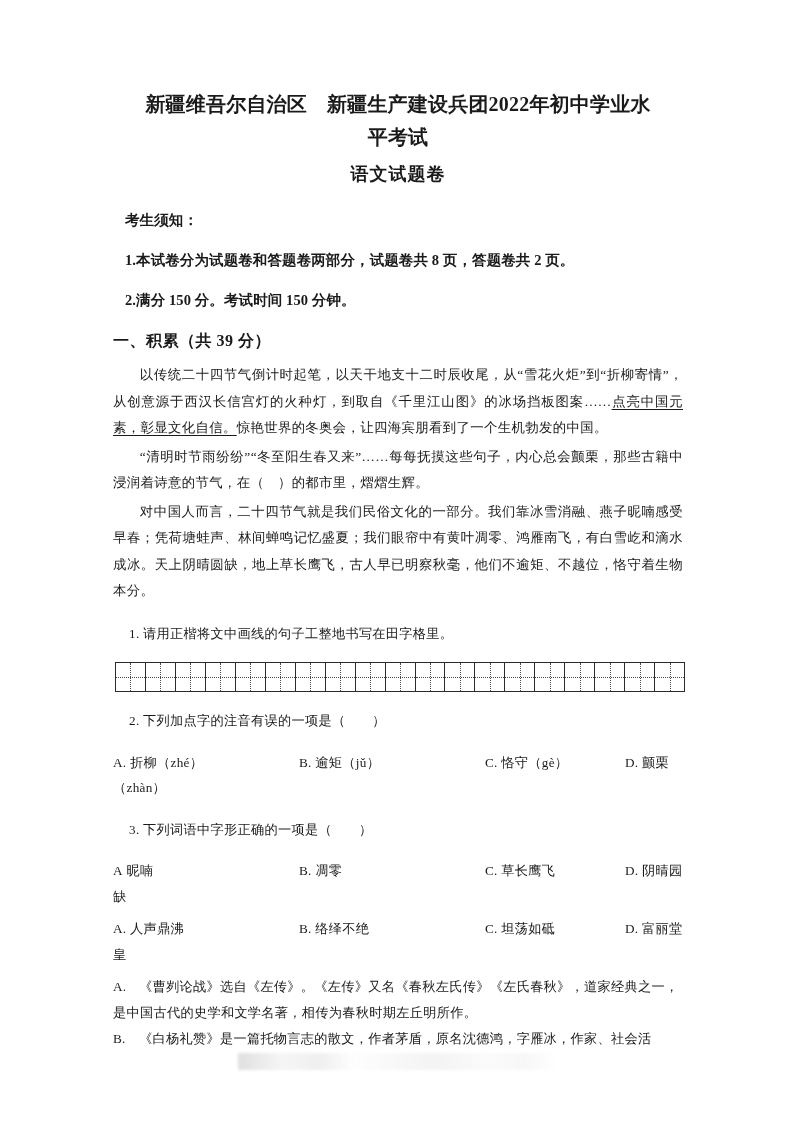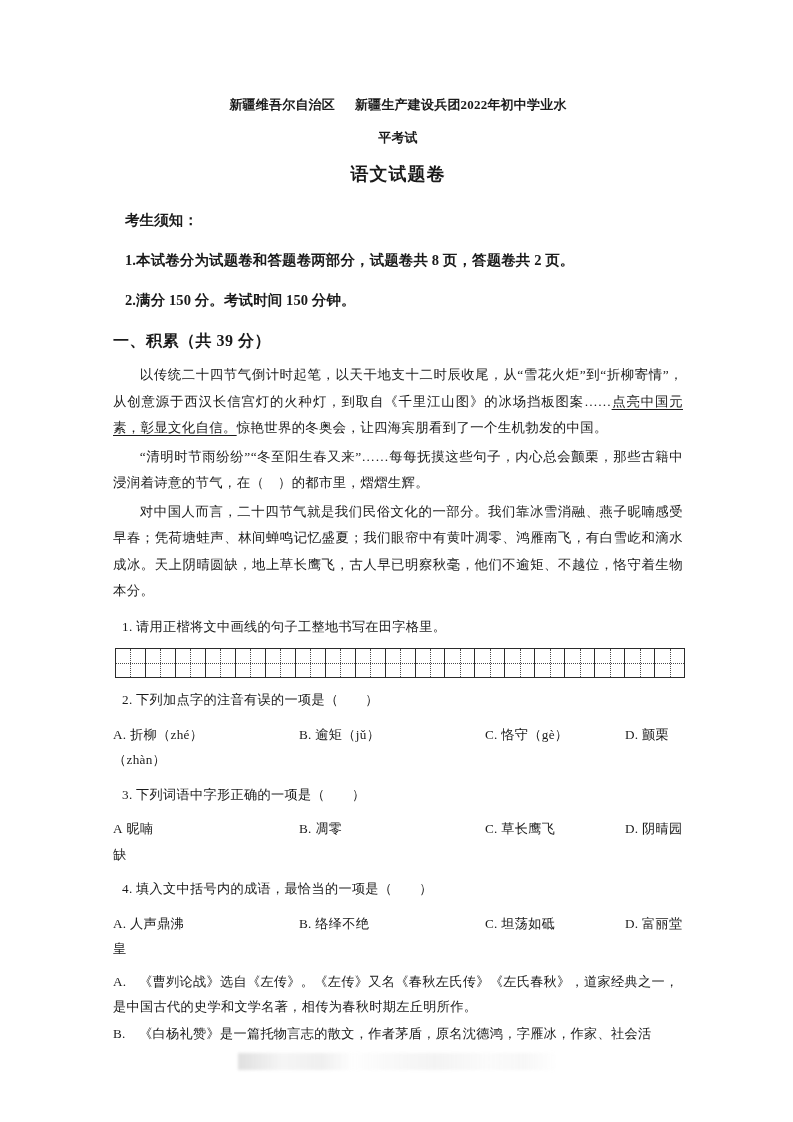--- a/index.html
+++ b/index.html
@@ -29,21 +29,21 @@
     position: absolute;
     left: 113px;
     top: 88px;
     width: 570px;
   }
 
   
   .doc-title {
     font-family: "Liberation Serif", "DejaVu Serif", serif;
     font-weight: bold;
-    font-size: 13px;
+    font-size: 20px;
     line-height: 33px;
     text-align: center;
     letter-spacing: 0.2px;
     margin: 0;
   }
   .doc-title .gap { display: inline-block; width: 20px; }
   .doc-subtitle {
     font-family: "Liberation Serif", "DejaVu Serif", serif;
     font-weight: bold;
     font-size: 18px;
@@ -86,21 +86,21 @@
   }
   .u { text-decoration: underline; text-underline-offset: 2.5px; }
 
   
   .q {
     font-size: 13.2px;
     line-height: 25.5px;
     margin: 7px 0 0 0;
     letter-spacing: 0.3px;
   }
-  .q-stem { margin: 9px; }
+  .q-stem { margin: 16px; }
   .opts {
     margin: 2px 0 0 0;
     font-size: 13.2px;
     line-height: 25.5px;
     position: relative;
   }
   .opt-row {
     display: block;
     position: relative;
     white-space: nowrap;
@@ -261,21 +261,20 @@
       <p class="q-stem">3. 下列词语中字形正确的一项是（　　）</p>
       <div class="opts">
         <span class="opt-row">
           <span class="opt a"><span>A</span>&nbsp;<span>昵喃</span></span><span class="opt b"><span>B.</span>&nbsp;<span>凋零</span></span><span class="opt c"><span>C.</span>&nbsp;<span>草长鹰飞</span></span><span class="opt d"><span>D.</span>&nbsp;<span>阴晴园</span></span>
         </span>
         <span class="wrap-tail">缺</span>
       </div>
     </div>
 
     <div class="q">
-      <p class="q-stem">4. 填入文中括号内的成语，最恰当的一项是（　　）</p>
       <div class="opts">
         <span class="opt-row">
           <span class="opt a"><span>A.</span>&nbsp;<span>人声鼎沸</span></span><span class="opt b"><span>B.</span>&nbsp;<span>络绎不绝</span></span><span class="opt c"><span>C.</span>&nbsp;<span>坦荡如砥</span></span><span class="opt d"><span>D.</span>&nbsp;<span>富丽堂</span></span>
         </span>
         <span class="wrap-tail">皇</span>
       </div>
     </div>
 
     <div class="q">
       <div class="opt-long">

